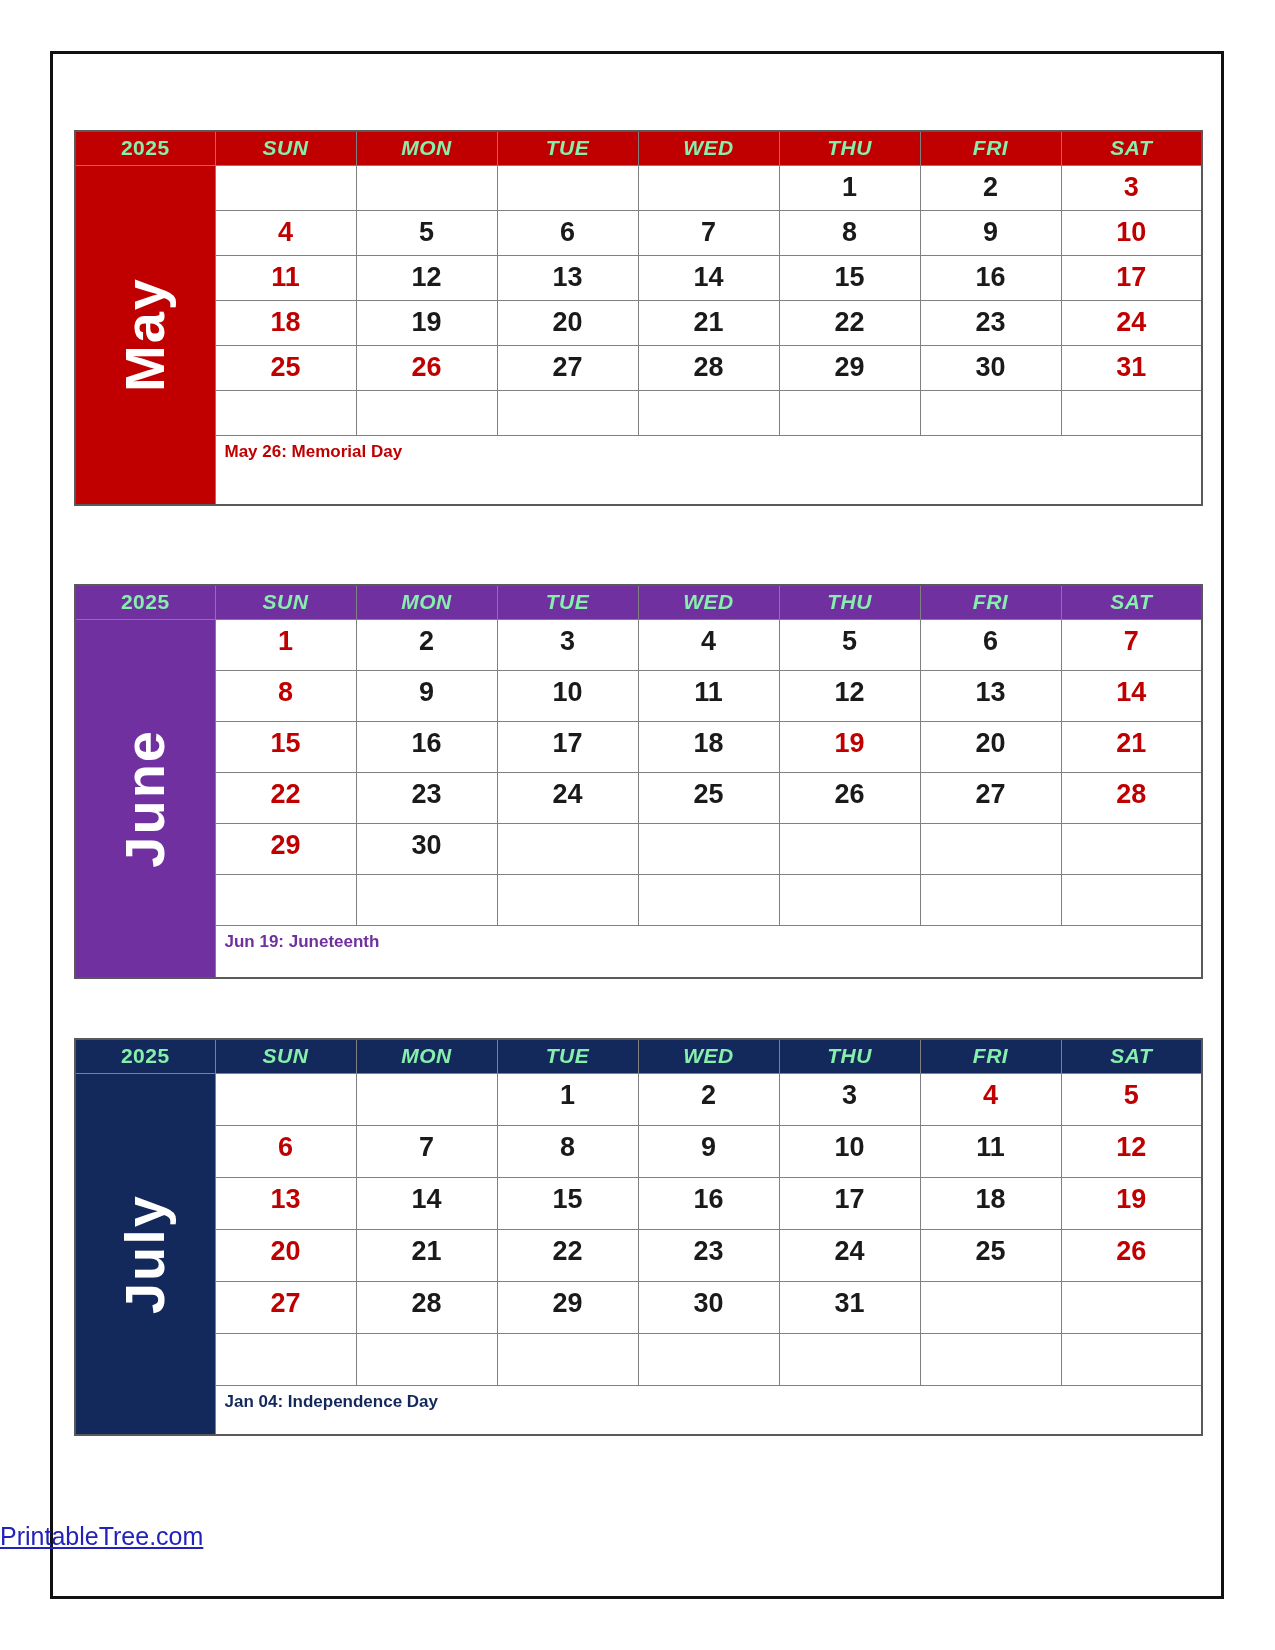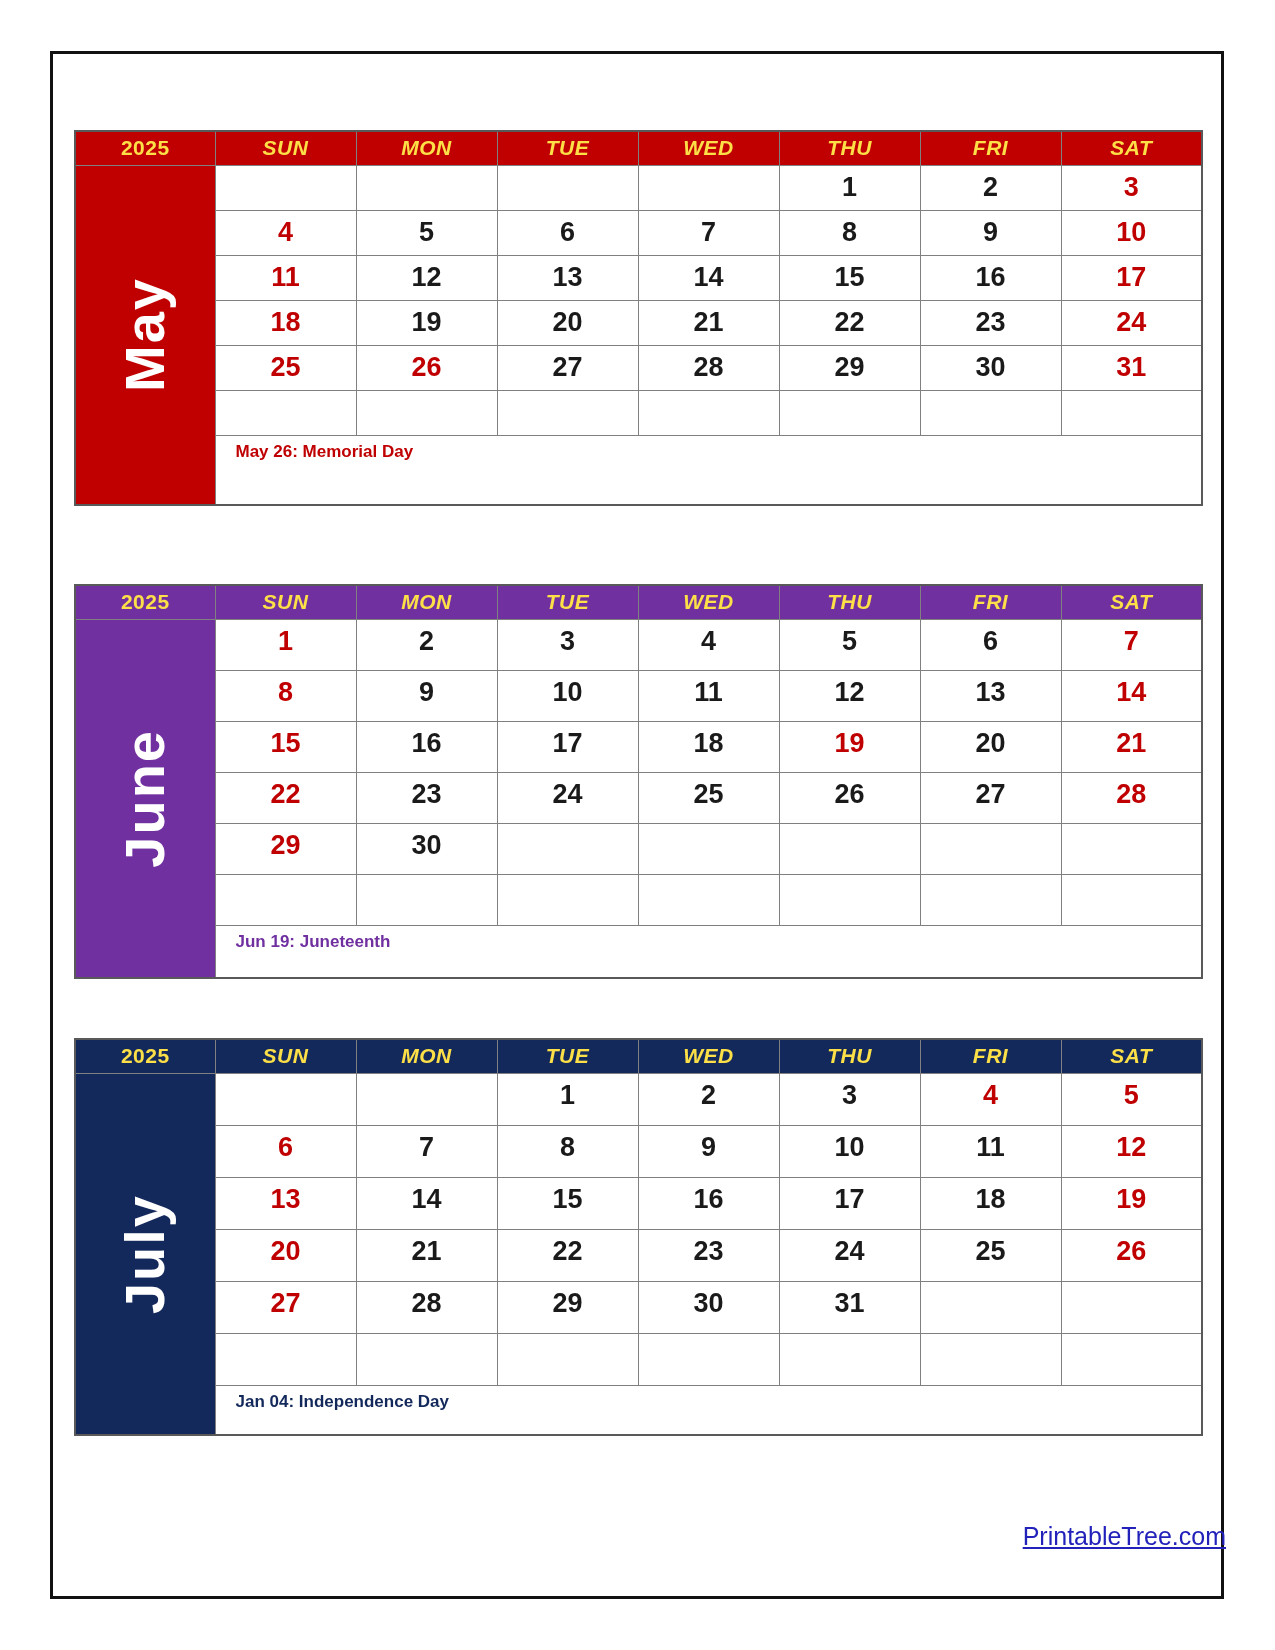--- a/index.html
+++ b/index.html
@@ -24,21 +24,21 @@
   table.cal {
     border-collapse: collapse;
     table-layout: fixed;
     width: 1127px;
     border: 2px solid #595959;
   }
   table.cal td { border: 1px solid #808080; }
 
   .header-row td {
     background: var(--theme);
-    color: #fde047;
+    color: #86efac;
     font-weight: bold;
     text-align: center;
     height: 34px;
     font-size: 21px;
     letter-spacing: 0.5px;
     border: 1px solid #4d4d4d;
     vertical-align: middle;
   }
   .year-cell { width: 140px; font-size: 26px; }
   .dow-cell  { width: 141px; font-style: italic; }
@@ -72,35 +72,35 @@
   .date-cell.red { color: #c00000; }
 
   .month[data-month="0"] .date-cell { height: 45px; }
   .month[data-month="1"] .date-cell { height: 51px; }
   .month[data-month="2"] .date-cell { height: 52px; }
 
   .holiday-note {
     border-top: 2px solid #3f3f3f;
     vertical-align: top;
     text-align: left;
-    padding: 6px 20px;
+    padding: 6px 9px;
     font-size: 17px;
     font-weight: bold;
     color: var(--theme);
     background: #ffffff;
   }
   .month[data-month="0"] .holiday-note { height: 70px; }
   .month[data-month="1"] .holiday-note { height: 53px; }
   .month[data-month="2"] .holiday-note { height: 50px; }
 
   .footer {
     position: absolute;
     left: 0; top: 1522px;
     width: 1226px;
-    text-align: right;
+    text-align: left;
   }
   .footer-link {
     font-size: 25px;
     color: #2222bb;
     text-decoration: underline;
     font-weight: normal;
     cursor: pointer;
   }
 </style>
 </head>

